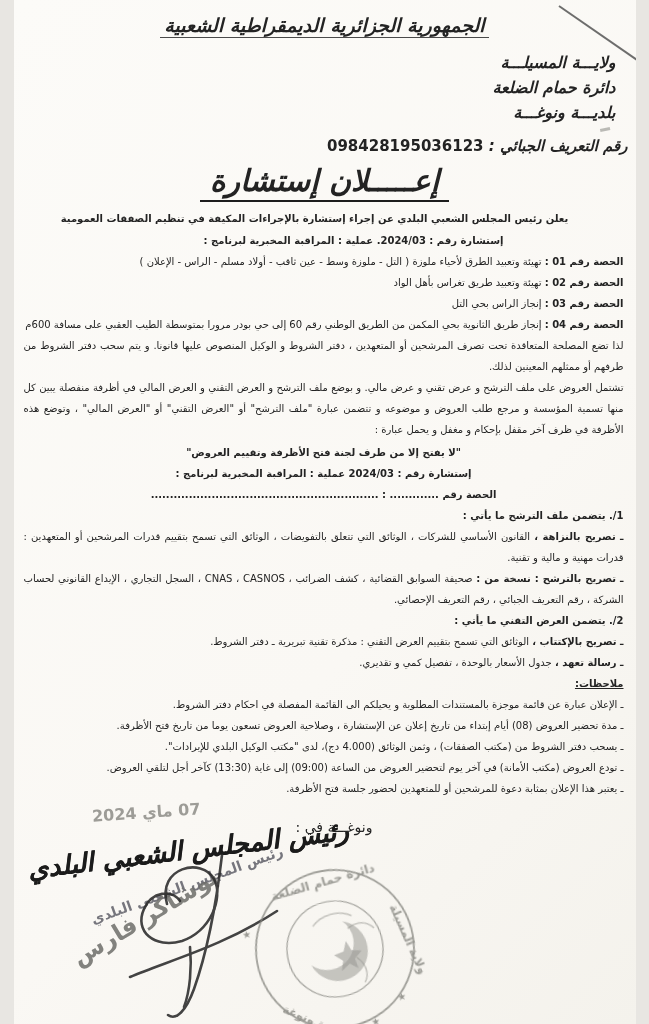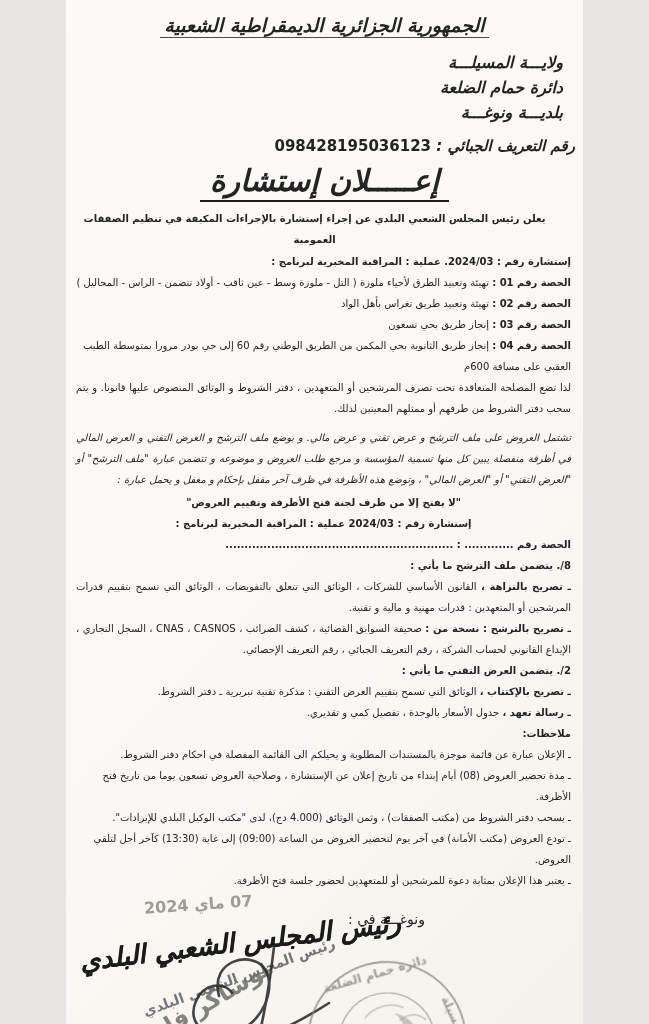--- a/index.html
+++ b/index.html
@@ -1,18 +1,18 @@
 <!DOCTYPE html>
 <html lang="ar" dir="rtl"><head>
 <meta charset="utf-8">
 <style>
   * { margin:0; padding:0; box-sizing:border-box; }
   html,body { background:#e8e6e2; }
   .page {
-    position:relative; width:517px; height:1024px; margin:0 auto;
+    position:relative; width:622px; height:1024px; margin:0 auto;
     background:linear-gradient(135deg,#fcfbf8 0%, #faf8f4 60%, #f4f2ec 100%);
     font-family:"DejaVu Sans", sans-serif;
     color:#232323; direction:rtl; overflow:hidden;
   }
   
   .republic {
     padding-top:14px; text-align:center;
     font-size:19px; font-weight:bold; font-style:italic;
     letter-spacing:-0.5px;
   }
@@ -29,28 +29,28 @@
   
   .doc-title { text-align:center; margin-top:8px; }
   .doc-title span {
     font-size:30px; font-weight:bold; font-style:italic;
     border-bottom:2.5px solid #1d1d1d; padding:0 10px 2px;
   }
   
   .body { margin:10px 12px 0 10px; font-size:10px; line-height:21px; }
   .line { white-space:normal; }
   .intro { font-weight:bold; text-align:center; padding-right:18px; }
-  .op-line { font-weight:bold; padding-left:60px; margin-top:1px; }
+  .op-line { font-weight:bold; text-align:center; padding-left:60px; margin-top:1px; }
   .lot b, .b { font-weight:bold; }
   .just { text-align:justify; }
   .quote { font-weight:bold; text-align:center; margin-top:2px; }
   .op2 { font-weight:bold; text-align:center; }
-  .dotted { font-weight:bold; letter-spacing:0.5px; }
+  .dotted { font-weight:bold; text-align:center; letter-spacing:0.5px; }
   .sec-head { font-weight:bold; }
-  .note-head { font-weight:bold; }
+  .note-head { font-weight:bold; text-decoration:underline; }
   
   .footer { position:relative; height:250px; margin-top:2px; }
   .date-stamp {
     position:absolute; left:78px; top:2px; color:#9d9c97; font-size:16px;
     font-weight:bold; transform:rotate(-4deg); letter-spacing:2px; direction:rtl;
   }
   .place-line { position:absolute; left:282px; top:18px; font-size:14px;text-align:right; }
   .hand-title {
     position:absolute; left:-16px; top:34px; width:380px; text-align:center;
     font-size:26px; font-weight:bold; font-style:italic;
@@ -93,43 +93,43 @@
   <div class="doc-title">
     <span>إعـــــلان إستشارة</span>
   </div>
 
   <div class="body">
     <div class="line intro">يعلن رئيس المجلس الشعبي البلدي عن إجراء إستشارة بالإجراءات المكيفة في تنظيم الصفقات العمومية</div>
     <div class="line op-line">إستشارة رقم : 2024/03. عملية : المراقبة المخبرية لبرنامج :</div>
 
     <div class="line lot">
       <b>الحصة رقم 01 :</b>
-      <span>تهيئة وتعبيد الطرق لأحياء ملوزة ( التل - ملوزة وسط - عين ثاقب - أولاد تتضمن - الراس - المحاليل )</span>
+      <span>تهيئة وتعبيد الطرق لأحياء ملوزة ( التل - ملوزة وسط - عين ثاقب - أولاد مسلم - الراس - الإعلان )</span>
     </div>
     <div class="line lot">
       <b>الحصة رقم 02 :</b>
       <span>تهيئة وتعبيد طريق تغراس بأهل الواد</span>
     </div>
     <div class="line lot">
       <b>الحصة رقم 03 :</b>
-      <span>إنجاز طريق بحي تسعون</span>
+      <span>إنجاز الراس بحي التل</span>
     </div>
     <div class="line lot">
       <b>الحصة رقم 04 :</b>
       <span>إنجاز طريق الثانوية بحي المكمن من الطريق الوطني رقم 60 إلى حي بودر مرورا بمتوسطة الطيب العقبي على مسافة 600م</span>
     </div>
 
-    <div class="line just">لذا تضع المصلحة المتعاقدة تحت تصرف المرشحين أو المتعهدين ، دفتر الشروط و الوثائق المنصوص عليها قانونا. و يتم سحب دفتر الشروط من طرفهم أو ممثلهم المعينين لذلك.</div>
-    <div class="line just" style="margin-top:8px;font-style:italic;">تشتمل العروض على ملف الترشح و عرض تقني و عرض مالي. و بوضع ملف الترشح و العرض التقني و العرض المالي في أظرفة منفصلة يبين كل منها تسمية المؤسسة و مرجع طلب العروض و موضوعه و تتضمن عبارة "ملف الترشح" أو "العرض التقني" أو "العرض المالي" ، وتوضع هذه الأظرفة في ظرف آخر مقفل بإحكام و مغفل و يحمل عبارة :</div>
+    <div class="line just">لذا تضع المصلحة المتعاقدة تحت تصرف المرشحين أو المتعهدين ، دفتر الشروط و الوكيل المنصوص عليها قانونا. و يتم سحب دفتر الشروط من طرفهم أو ممثلهم المعينين لذلك.</div>
+    <div class="line just" style="margin-top:0;">تشتمل العروض على ملف الترشح و عرض تقني و عرض مالي. و بوضع ملف الترشح و العرض التقني و العرض المالي في أظرفة منفصلة يبين كل منها تسمية المؤسسة و مرجع طلب العروض و موضوعه و تتضمن عبارة "ملف الترشح" أو "العرض التقني" أو "العرض المالي" ، وتوضع هذه الأظرفة في ظرف آخر مقفل بإحكام و مغفل و يحمل عبارة :</div>
 
     <div class="line quote">"لا يفتح إلا من طرف لجنة فتح الأظرفة وتقييم العروض"</div>
     <div class="line op2">إستشارة رقم : 2024/03 عملية : المراقبة المخبرية لبرنامج :</div>
     <div class="line dotted">الحصة رقم ............. : ............................................................</div>
 
-    <div class="line sec-head">8/. يتضمن ملف الترشح ما يأتي :</div>
+    <div class="line sec-head">1/. يتضمن ملف الترشح ما يأتي :</div>
     <div class="line just">
       <b>ـ تصريح بالنزاهة ،</b>
       <span>القانون الأساسي للشركات ، الوثائق التي تتعلق بالتفويضات ، الوثائق التي تسمح بتقييم قدرات المرشحين أو المتعهدين : قدرات مهنية و مالية و تقنية.</span>
     </div>
     <div class="line just">
       <b>ـ تصريح بالترشح : نسخة من :</b>
       <span>صحيفة السوابق القضائية ، كشف الضرائب ، CNAS ، CASNOS ، السجل التجاري ، الإيداع القانوني لحساب الشركة ، رقم التعريف الجبائي ، رقم التعريف الإحصائي.</span>
     </div>
 
     <div class="line sec-head">2/. يتضمن العرض التقني ما يأتي :</div>

